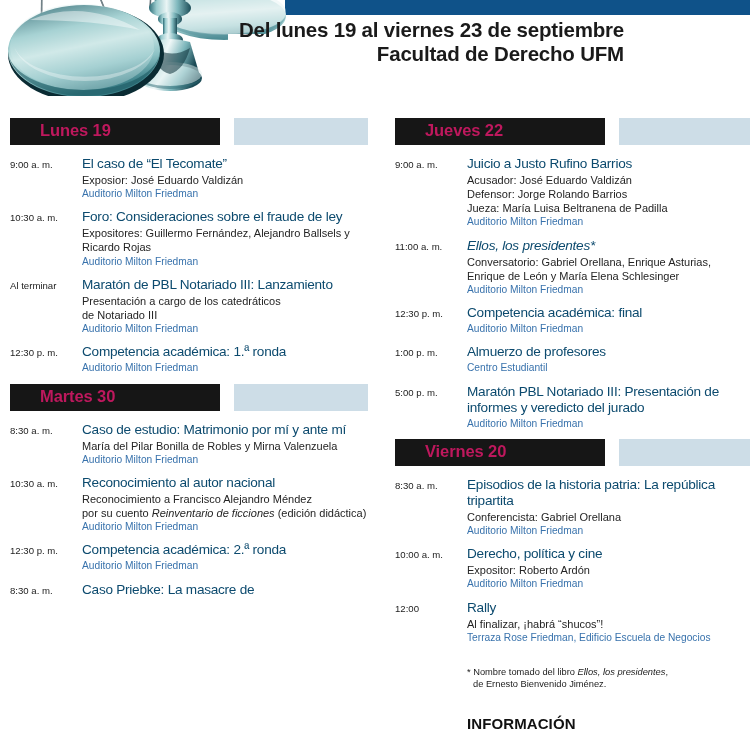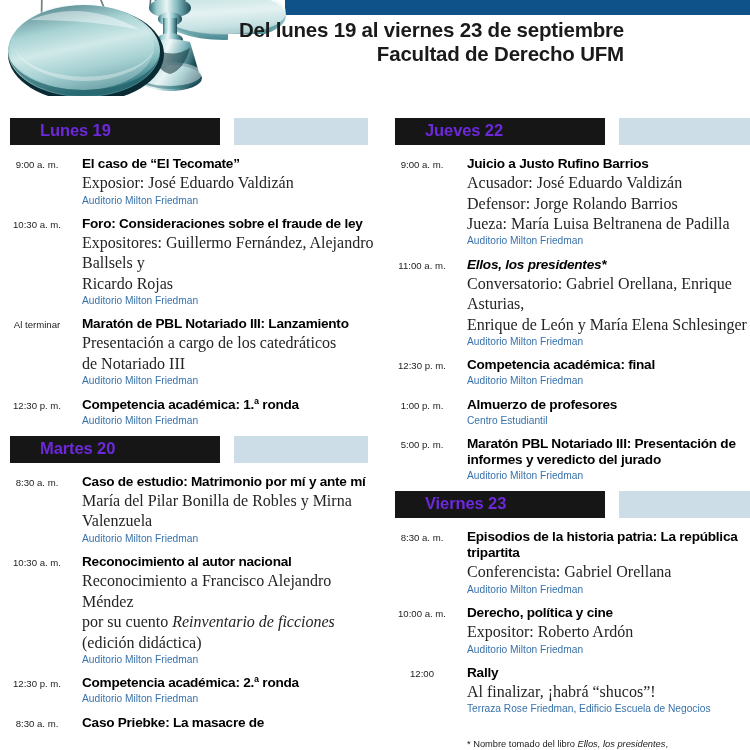--- a/index.html
+++ b/index.html
@@ -67,59 +67,58 @@
   .day-header .blue-block {
     position: absolute;
     top: 0; right: 12px;
     height: 27px;
     width: 134px;
     background: #cddde7;
   }
   .day-header .day-label {
     position: absolute;
     left: 30px; top: 3px;
-    color: #6d28d9;
+    color: #be185d;
     font-size: 16.5px;
     font-weight: bold;
     letter-spacing: -0.1px;
     z-index: 2;
   }
 
   
   .event {
     display: flex;
     margin-bottom: 9px;
     align-items: flex-start;
   }
   .event .time {
     width: 72px;
     min-width: 72px;
-    text-align: center;
+    text-align: left;
     font-size: 9.6px;
     color: #1c1c1c;
     padding-top: 3px;
     padding-right: 18px;
     line-height: 1.2;
     white-space: nowrap;
   }
   .event .body { flex: 1; }
   .event .title {
     font-size: 13.6px;
-    font-weight: bold;
-    color: #000000;
+    font-weight: normal;
+    color: #0c4a6e;
     line-height: 1.18;
     letter-spacing: -0.25px;
     margin-bottom: 1px;
   }
   .event .title.italic { font-style: italic; }
   .event .detail {
-    font-size: 16px;
+    font-size: 11px;
     color: #242424;
     line-height: 1.28;
-    font-family: Liberation Serif, serif;
   }
   .event .detail em { font-style: italic; }
   .event .venue {
     font-size: 10.2px;
     color: #3872ac;
     line-height: 1.3;
   }
 
   
   .footnote {
@@ -267,21 +266,21 @@
           <div class="body">
             <div class="title">Competencia académica: 1.ª ronda</div>
             <div class="venue" style="color: rgb(56, 114, 172);">Auditorio Milton Friedman</div>
           </div>
         </div>
       </div>
       <div class="day-section">
         <div class="day-header">
           <div class="black-bar" style="width: 210px; background: rgb(22, 22, 22);"></div>
           <div class="blue-block" style="background: rgb(205, 221, 231);"></div>
-          <div class="day-label">Martes 20</div>
+          <div class="day-label">Martes 30</div>
         </div>
         <div class="event">
           <div class="time">8:30 a. m.</div>
           <div class="body">
             <div class="title">Caso de estudio: Matrimonio por mí y ante mí</div>
             <div class="detail">María del Pilar Bonilla de Robles y Mirna Valenzuela</div>
             <div class="venue" style="color: rgb(56, 114, 172);">Auditorio Milton Friedman</div>
           </div>
         </div>
         <div class="event">
@@ -356,21 +355,21 @@
           <div class="body">
             <div class="title">Maratón PBL Notariado III: Presentación de informes y veredicto del jurado</div>
             <div class="venue" style="color: rgb(56, 114, 172);">Auditorio Milton Friedman</div>
           </div>
         </div>
       </div>
       <div class="day-section">
         <div class="day-header">
           <div class="black-bar" style="width: 210px; background: rgb(22, 22, 22);"></div>
           <div class="blue-block" style="background: rgb(205, 221, 231);"></div>
-          <div class="day-label">Viernes 23</div>
+          <div class="day-label">Viernes 20</div>
         </div>
         <div class="event">
           <div class="time">8:30 a. m.</div>
           <div class="body">
             <div class="title">Episodios de la historia patria: La república tripartita</div>
             <div class="detail">Conferencista: Gabriel Orellana</div>
             <div class="venue" style="color: rgb(56, 114, 172);">Auditorio Milton Friedman</div>
           </div>
         </div>
         <div class="event">

